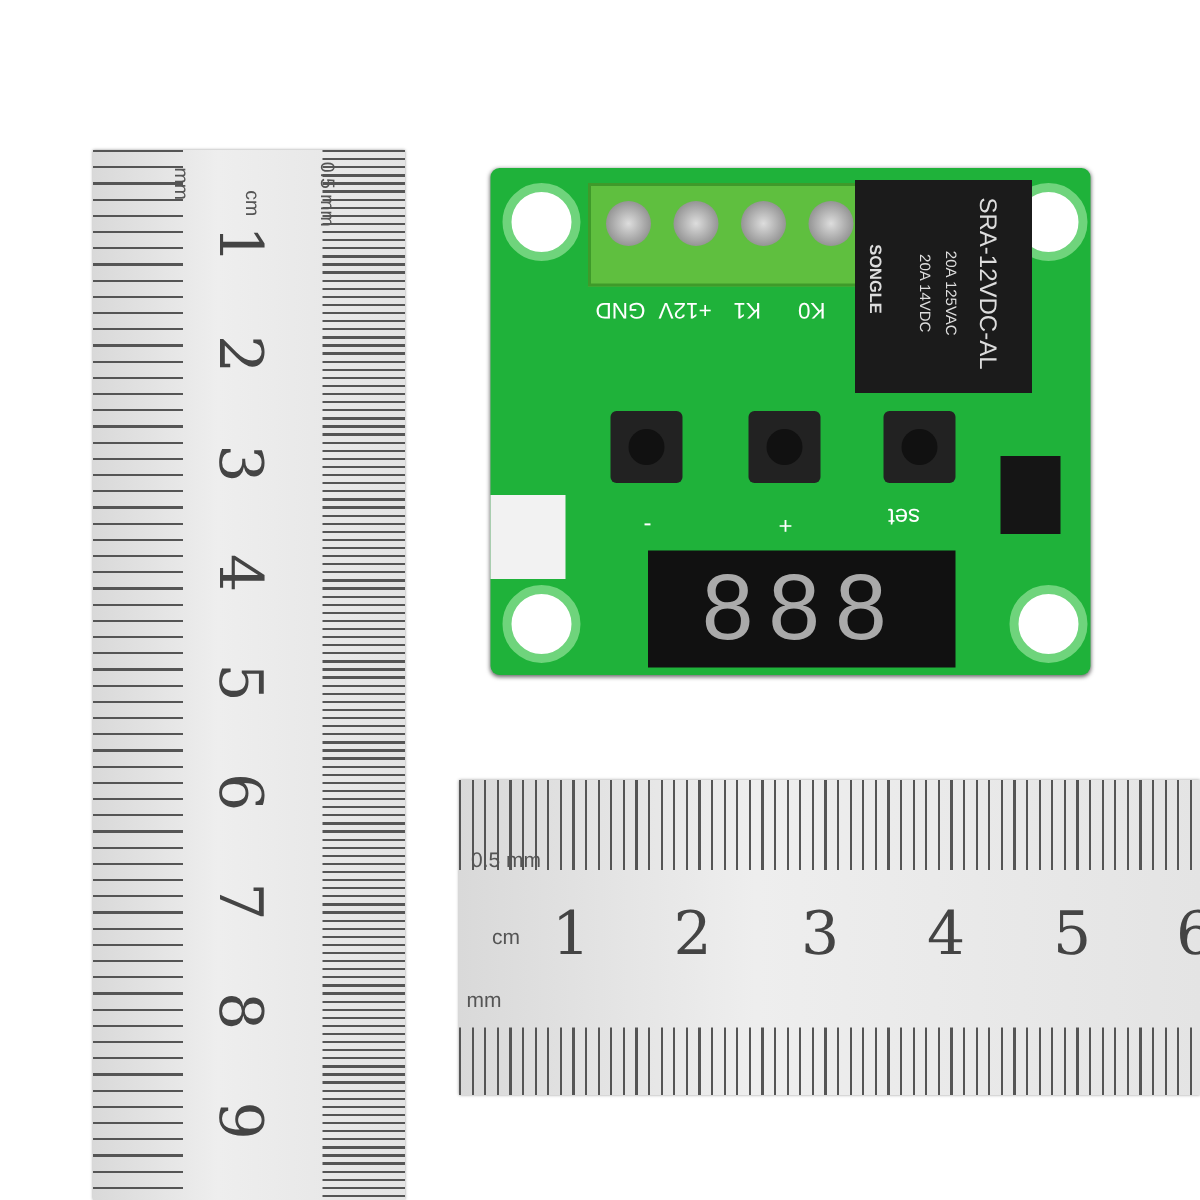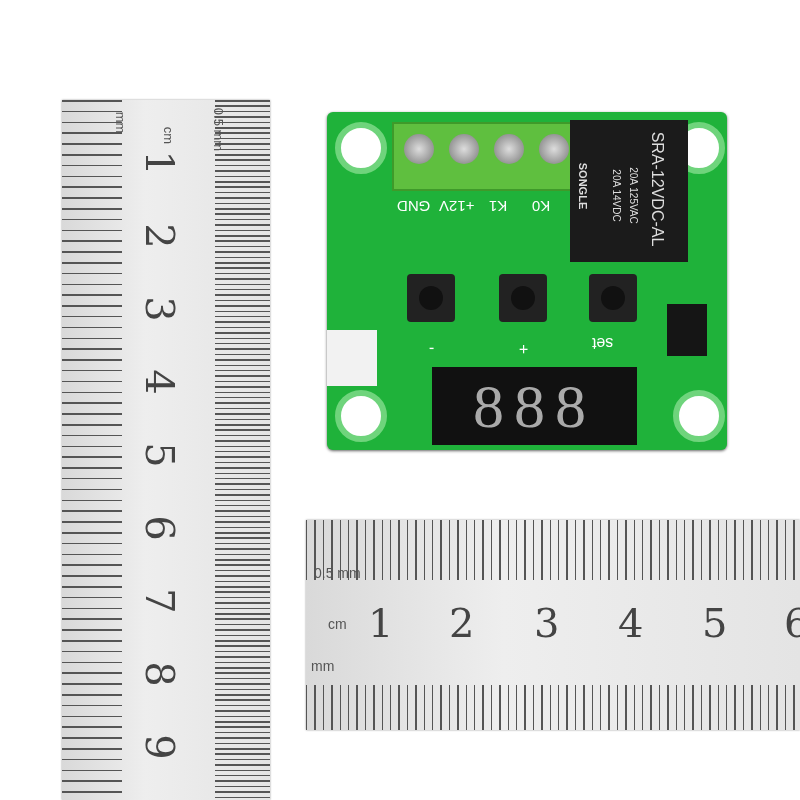--- a/index.html
+++ b/index.html
@@ -21,21 +21,21 @@
   
   #pcb{position:absolute;left:327px;top:112px;width:400px;height:338px;background:#1fb23a;border-radius:6px;box-shadow:0 1px 3px #666;}
   .hole{position:absolute;width:40px;height:40px;border-radius:50%;background:#fff;border:6px solid #6fd47c;}
   .terminal{position:absolute;left:65px;top:10px;width:190px;height:65px;background:#5fbf3f;border:2px solid #3f9a2a;}
   .screw{position:absolute;top:10px;width:30px;height:30px;border-radius:50%;background:radial-gradient(#ddd,#777);}
   .relay{position:absolute;left:243px;top:8px;width:118px;height:142px;background:#1b1b1b;color:#ddd;}
   .relay span{position:absolute;transform:rotate(90deg);white-space:nowrap;}
   .silk{position:absolute;color:#fff;font-size:12px;transform:rotate(180deg);white-space:nowrap;}
   .btn{position:absolute;top:162px;width:48px;height:48px;background:#222;border-radius:4px;}
   .btn::after{content:"";position:absolute;left:12px;top:12px;width:24px;height:24px;border-radius:50%;background:#111;}
-  .display{position:absolute;left:105px;top:255px;width:205px;height:78px;background:#111;color:#aaa;font-family:Liberation Serif, serif;font-size:62px;letter-spacing:10px;text-align:center;line-height:78px;}
+  .display{position:absolute;left:105px;top:255px;width:205px;height:78px;background:#111;color:#aaa;font-family:Liberation Sans, sans-serif;font-size:62px;letter-spacing:10px;text-align:center;line-height:78px;}
   .chip{position:absolute;left:340px;top:192px;width:40px;height:52px;background:#151515;}
   .connector{position:absolute;left:0;top:218px;width:50px;height:56px;background:#f2f2f2;}
 </style>
 </head>
 <body>
 
 <div id="vruler" class="ruler">
   <div class="vticks-left"></div>
   <div class="vticks-right"></div>
   <span class="vlabel" style="left:48px;top:15px">mm</span>

